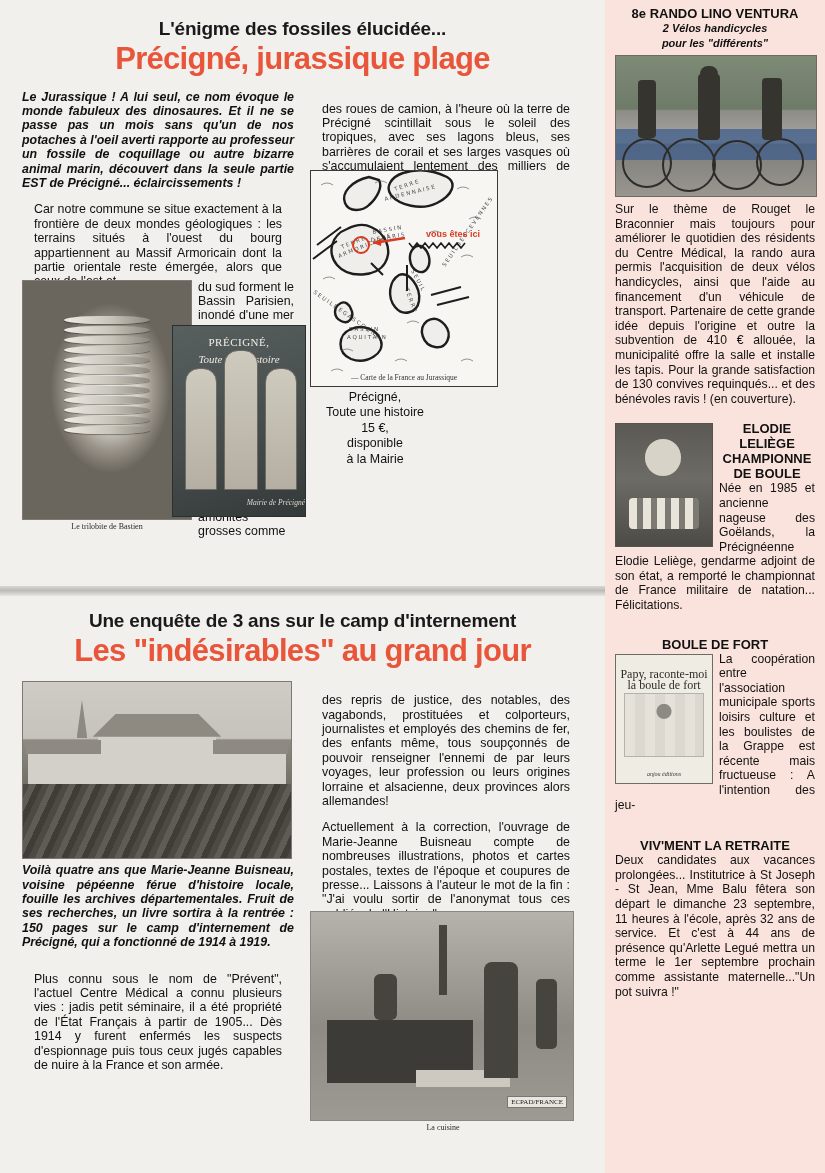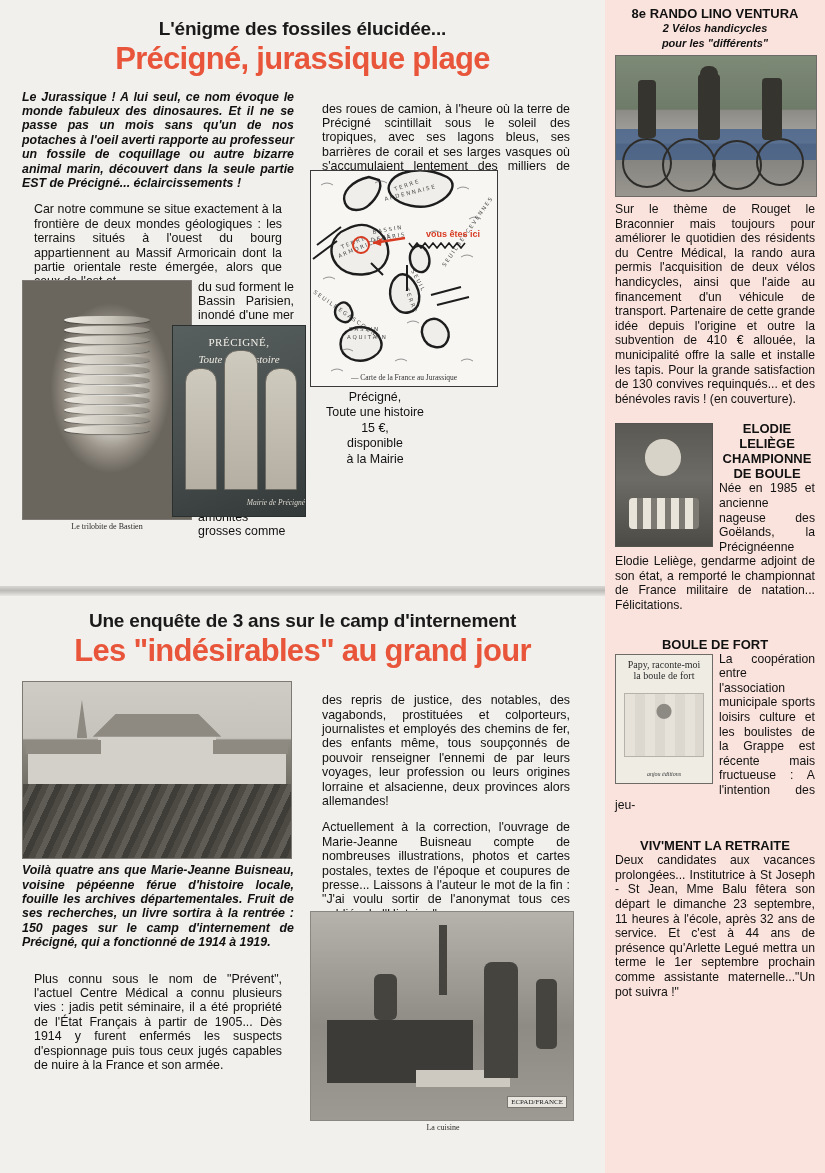--- a/index.html
+++ b/index.html
@@ -177,22 +177,22 @@
   .medals{
     position:absolute;left:14%;bottom:14%;width:72%;height:26%;
     background:repeating-linear-gradient(90deg,#e8e4da 0 8px,#7d7a74 8px 14px);
     border-radius:4px;
   }
   .sb-photo-book{
     width:96px;height:128px;float:left;margin:2px 6px 2px 0;
     background:#efece4;border:1px solid #6f6c67;position:relative;overflow:hidden;
   }
   .bk2-t{
-    position:absolute;top:4px;left:0;right:0;text-align:center;
-    font-family:"Liberation Serif",serif;font-size:10px;color:#2b2b2b;line-height:11px;
+    position:absolute;top:14px;left:0;right:0;text-align:center;
+    font-family:"Liberation Serif",serif;font-size:12px;color:#2b2b2b;line-height:11px;
   }
   .bk2-art{
     position:absolute;top:38px;left:8px;right:8px;bottom:26px;
     background:
       radial-gradient(circle at 50% 28%, #8d8a84 0 7px, transparent 8px),
       repeating-linear-gradient(90deg,#e6e2da 0 10px,#dcd8d0 10px 20px);
     border:1px solid #b5b2ab;
   }
   .bk2-sig{
     position:absolute;bottom:6px;left:0;right:0;text-align:center;

